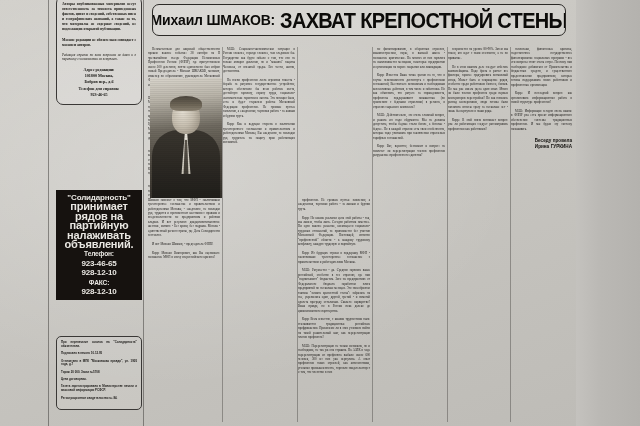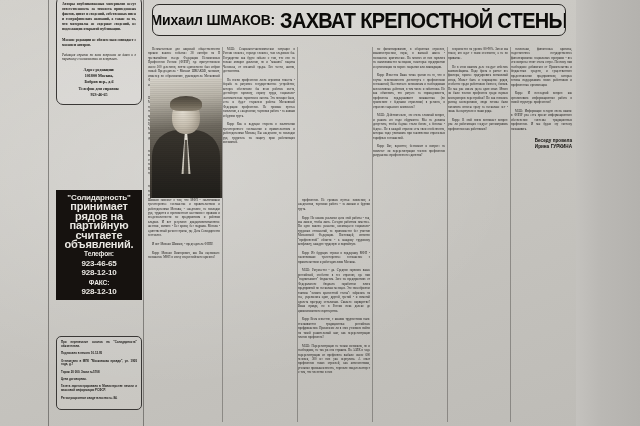--- a/index.html
+++ b/index.html
@@ -322,21 +322,21 @@
           <div>Телефон для справок:</div>
           <div>923-46-65</div>
         </div>
       </div>
 
       <div class="ad-block">
         <div class="ad-line big">"Солидарность"</div>
         <div class="ad-line">принимает</div>
         <div class="ad-line">рядов на</div>
         <div class="ad-line">партийную</div>
-        <div class="ad-line">считаете</div>
+        <div class="ad-line">налаживать</div>
         <div class="ad-line">объявлений.</div>
         <div class="ad-line sm">Телефон:</div>
         <div class="ad-line big">923-46-65</div>
         <div class="ad-line big">928-12-10</div>
         <div class="ad-line sm">ФАКС:</div>
         <div class="ad-line big">928-12-10</div>
       </div>
 
       <div class="colophon">
         <p class="c">При перепечатке ссылка на "Солидарность" обязательна.</p>

